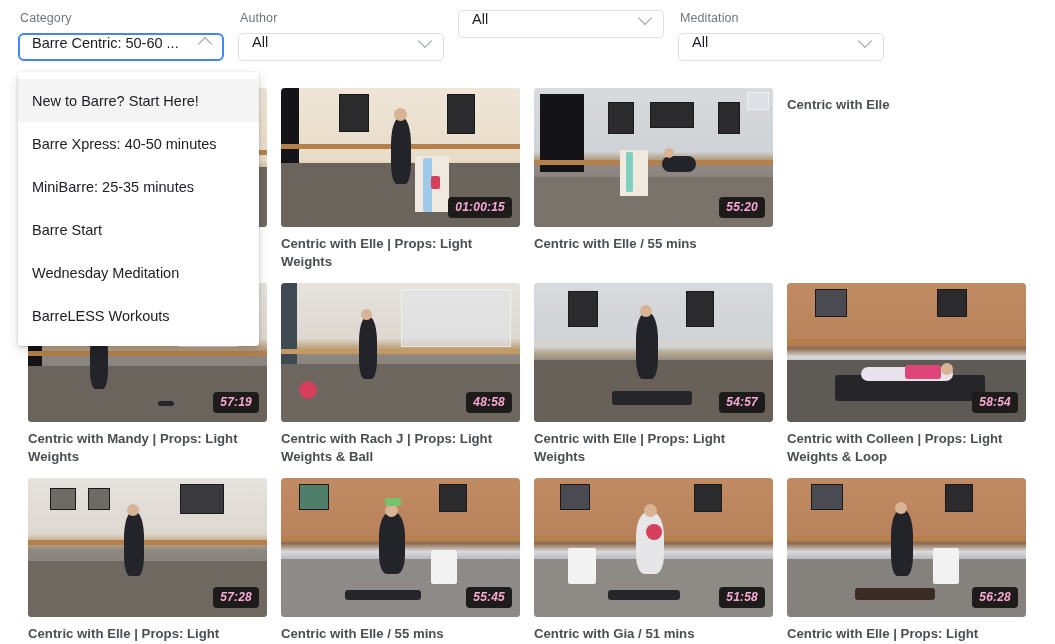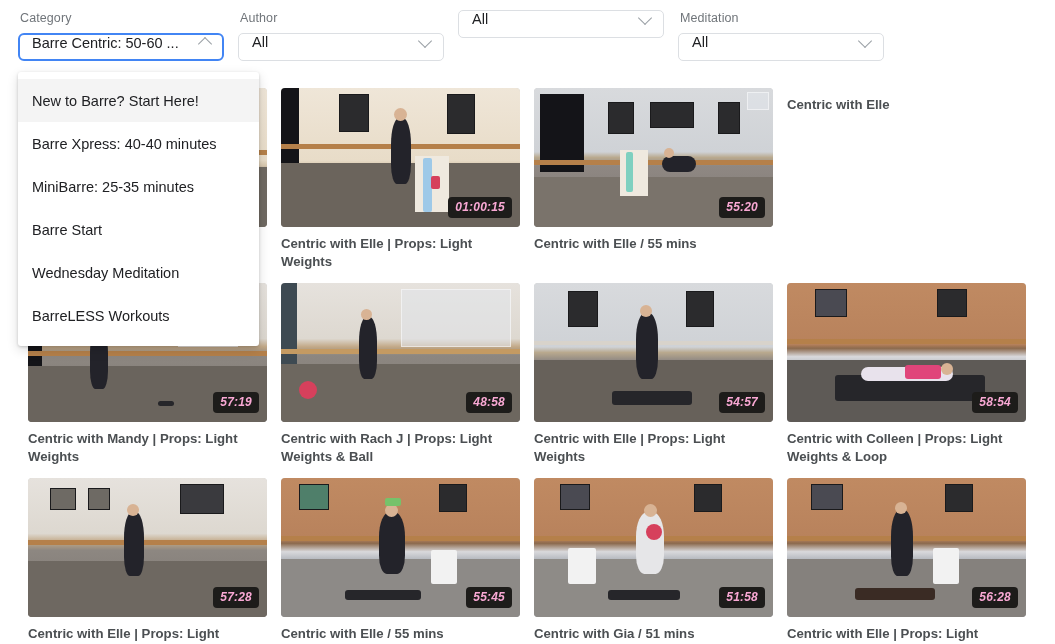--- a/index.html
+++ b/index.html
@@ -269,21 +269,21 @@
     <div class="select-box">
       <span class="select-value">All</span>
       <span class="chev"></span>
     </div>
   </div>
 
 </div>
 
 <div class="dropdown">
   <div class="dd-item active">New to Barre? Start Here!</div>
-  <div class="dd-item">Barre Xpress: 40-40 minutes</div>
+  <div class="dd-item">Barre Xpress: 40-50 minutes</div>
   <div class="dd-item">MiniBarre: 25-35 minutes</div>
   <div class="dd-item">Barre Start</div>
   <div class="dd-item">Wednesday Meditation</div>
   <div class="dd-item">BarreLESS Workouts</div>
 </div>
 
 <div class="grid">
 
   <div class="card">
     <div class="thumb">

